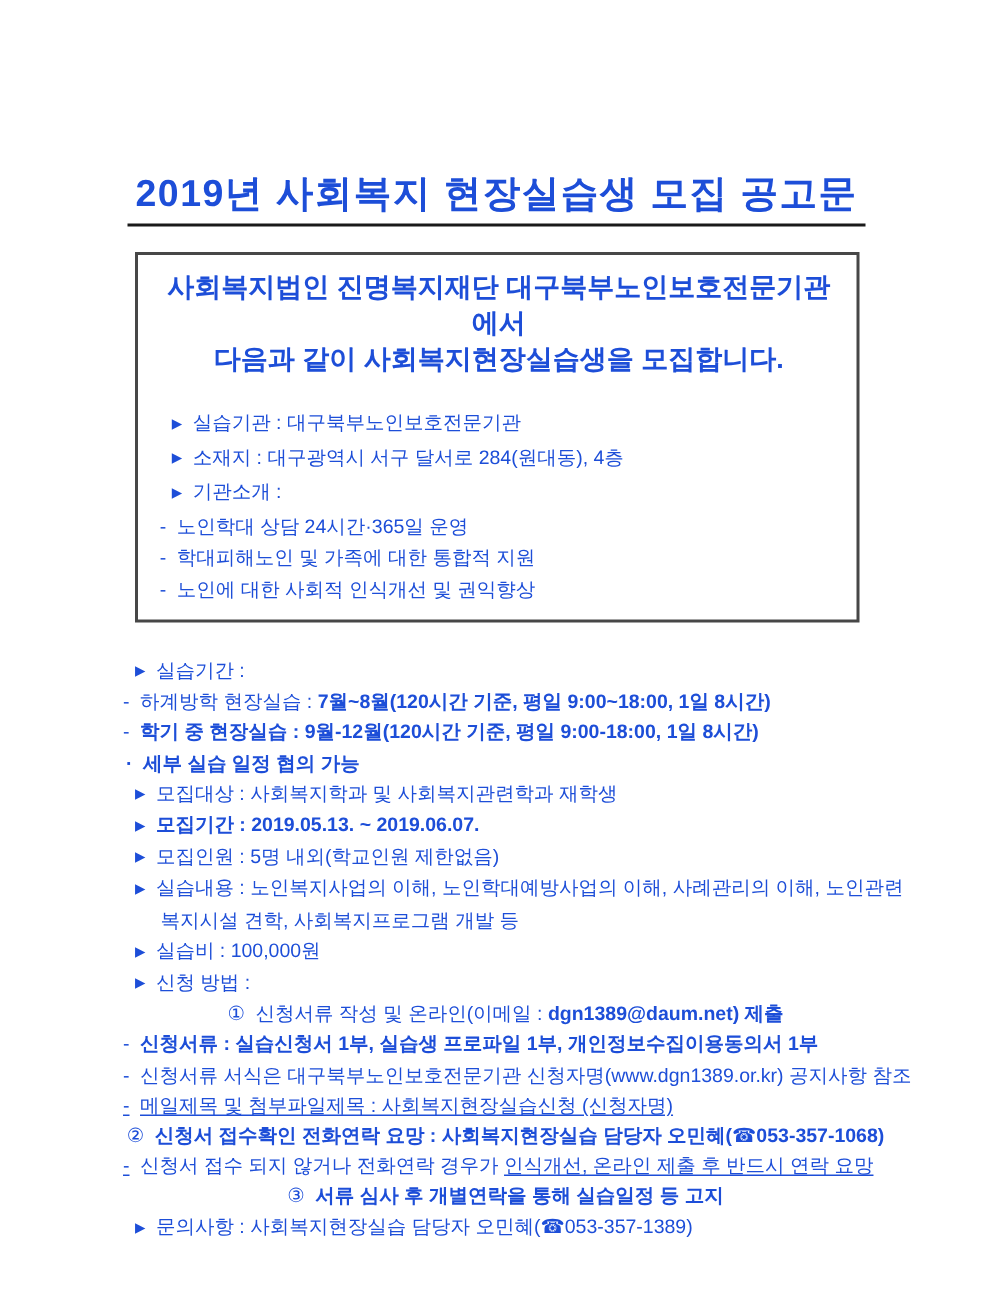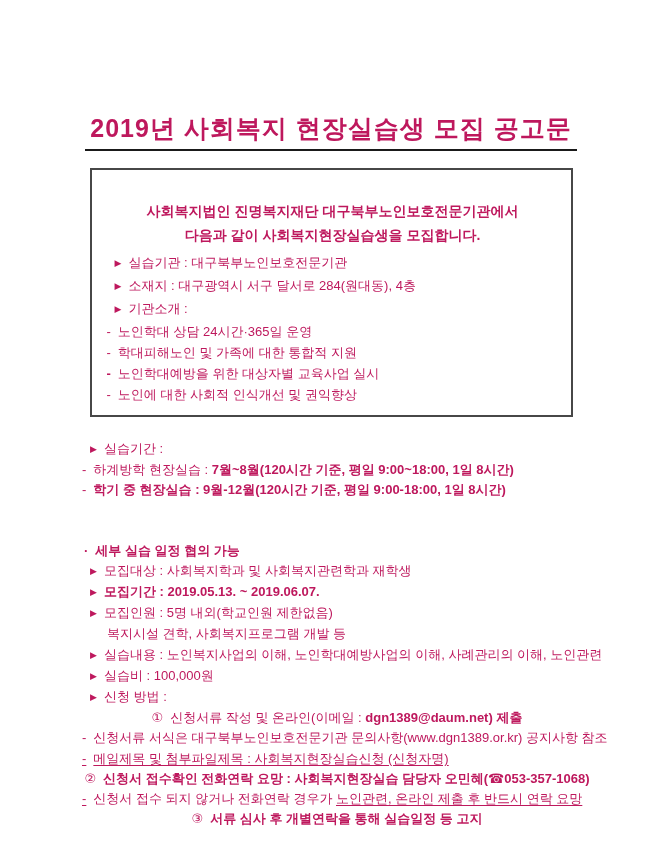--- a/index.html
+++ b/index.html
@@ -1,41 +1,41 @@
 <!DOCTYPE html>
 <html><head>
 <meta charset="utf-8">
 <style>
   html,body{margin:0;padding:0;background:#e8e8e8;}
   .page{
     width:662px;height:868px;margin:0 auto;background:#ffffff;
     font-family:"Liberation Sans","DejaVu Sans",sans-serif;
-    color:#be185d;position:relative;overflow:hidden;box-sizing:border-box;
+    color:#1d4ed8;position:relative;overflow:hidden;box-sizing:border-box;
     padding-top:112px;
   }
   .doc-title{
     width:fit-content;margin:0 auto;
     font-size:25px;font-weight:bold;letter-spacing:1px;
     border-bottom:2px solid #1a1a1a;padding:0 5px 4px 5px;
     white-space:nowrap;
   }
   .intro-box{
     width:483px;margin:17px auto 0 auto;box-sizing:border-box;
     border:2px solid #474747;background:#fff;
     padding:9px 10px 10px 13px;
   }
-  .box-header{text-align:center;font-weight:bold;font-size:14px;line-height:24px;margin-top:20px;}
-  .box-items{margin-top:5px;font-size:13px;line-height:21px;}
+  .box-header{text-align:center;font-weight:bold;font-size:18px;line-height:24px;}
+  .box-items{margin-top:20px;font-size:13px;line-height:21px;}
   .details{
     margin:22px 0 0 80px;width:510px;font-size:13px;line-height:20.2px;
   }
   .line{white-space:nowrap;}
   .indent-arrow{padding-left:10px;}
   .indent-dash{padding-left:2px;}
-  .indent-dot{padding-left:4px;margin-top:40px;}
+  .indent-dot{padding-left:4px;}
   .indent-num{padding-left:4px;text-align:center;}
   .indent-cont{padding-left:27px;}
   .bullet{margin-right:7px;}
   .bullet.arrow{font-size:9px;display:inline-block;transform:translateY(-1px);}
   .b{font-weight:bold;}
   .u{text-decoration:underline;text-underline-offset:2px;}
 </style>
 </head>
 <body>
 
@@ -47,38 +47,39 @@
     <div class="box-header">
       <div>사회복지법인 진명복지재단 대구북부노인보호전문기관에서</div>
       <div>다음과 같이 사회복지현장실습생을 모집합니다.</div>
     </div>
     <div class="box-items" id="box-items">
         <div class="line indent-arrow"><span class="bullet arrow">▶</span><span class="">실습기관 : 대구북부노인보호전문기관</span></div>
         <div class="line indent-arrow"><span class="bullet arrow">▶</span><span class="">소재지 : 대구광역시 서구 달서로 284(원대동), 4층</span></div>
         <div class="line indent-arrow"><span class="bullet arrow">▶</span><span class="">기관소개 :</span></div>
         <div class="line indent-dash"><span class="bullet">-</span><span class="">노인학대 상담 24시간·365일 운영</span></div>
         <div class="line indent-dash"><span class="bullet">-</span><span class="">학대피해노인 및 가족에 대한 통합적 지원</span></div>
-        <div class="line indent-dash"><span class="bullet b">-</span><span class="">노인학대예방을 위한 대상자별 교육사업 실시</span></div>
         <div class="line indent-dash"><span class="bullet">-</span><span class="">노인에 대한 사회적 인식개선 및 권익향상</span></div>
       </div>
   </div>
 
   <div class="details" id="detail-lines">
       <div class="line indent-arrow"><span class="bullet arrow">▶</span><span class="">실습기간 :</span></div>
       <div class="line indent-dash"><span class="bullet">-</span><span class="">하계방학 현장실습 : </span><span class="b ">7월~8월(120시간 기준, 평일 9:00~18:00, 1일 8시간)</span></div>
       <div class="line indent-dash"><span class="bullet">-</span><span class="b ">학기 중 현장실습 : 9월-12월(120시간 기준, 평일 9:00-18:00, 1일 8시간)</span></div>
       <div class="line indent-dot"><span class="bullet b">·</span><span class="b ">세부 실습 일정 협의 가능</span></div>
       <div class="line indent-arrow"><span class="bullet arrow">▶</span><span class="">모집대상 : 사회복지학과 및 사회복지관련학과 재학생</span></div>
       <div class="line indent-arrow"><span class="bullet arrow">▶</span><span class="b ">모집기간 : 2019.05.13. ~ 2019.06.07.</span></div>
       <div class="line indent-arrow"><span class="bullet arrow">▶</span><span class="">모집인원 : 5명 내외(학교인원 제한없음)</span></div>
+      <div class="line indent-arrow"><span class="bullet arrow">▶</span><span class="">실습내용 : 노인복지사업의 이해, 노인학대예방사업의 이해, 사례관리의 이해, 노인관련</span></div>
       <div class="line indent-cont"><span class="">복지시설 견학, 사회복지프로그램 개발 등</span></div>
-      <div class="line indent-arrow"><span class="bullet arrow">▶</span><span class="">실습내용 : 노인복지사업의 이해, 노인학대예방사업의 이해, 사례관리의 이해, 노인관련</span></div>
       <div class="line indent-arrow"><span class="bullet arrow">▶</span><span class="">실습비 : 100,000원</span></div>
       <div class="line indent-arrow"><span class="bullet arrow">▶</span><span class="">신청 방법 :</span></div>
       <div class="line indent-num"><span class="bullet">①</span><span class="">신청서류 작성 및 온라인(이메일 : </span><span class="b ">dgn1389@daum.net</span><span class="b ">) 제출</span></div>
-      <div class="line indent-dash"><span class="bullet">-</span><span class="">신청서류 서식은 대구북부노인보호전문기관 문의사항(www.dgn1389.or.kr) 공지사항 참조</span></div>
+      <div class="line indent-dash"><span class="bullet">-</span><span class="b ">신청서류 : 실습신청서 1부, 실습생 프로파일 1부, 개인정보수집이용동의서 1부</span></div>
+      <div class="line indent-dash"><span class="bullet">-</span><span class="">신청서류 서식은 대구북부노인보호전문기관 신청자명(www.dgn1389.or.kr) 공지사항 참조</span></div>
       <div class="line indent-dash"><span class="bullet u">-</span><span class="u">메일제목 및 첨부파일제목 : 사회복지현장실습신청 (신청자명)</span></div>
       <div class="line indent-num"><span class="bullet">②</span><span class="b ">신청서 접수확인 전화연락 요망 : 사회복지현장실습 담당자 오민혜(☎053-357-1068)</span></div>
-      <div class="line indent-dash"><span class="bullet u">-</span><span class="">신청서 접수 되지 않거나 전화연락 경우가 </span><span class="u">노인관련, 온라인 제출 후 반드시 연락 요망</span></div>
+      <div class="line indent-dash"><span class="bullet u">-</span><span class="">신청서 접수 되지 않거나 전화연락 경우가 </span><span class="u">인식개선, 온라인 제출 후 반드시 연락 요망</span></div>
       <div class="line indent-num"><span class="bullet">③</span><span class="b ">서류 심사 후 개별연락을 통해 실습일정 등 고지</span></div>
+      <div class="line indent-arrow"><span class="bullet arrow">▶</span><span class="">문의사항 : 사회복지현장실습 담당자 오민혜(☎053-357-1389)</span></div>
     </div>
 
 </div>
 
 </body></html>

